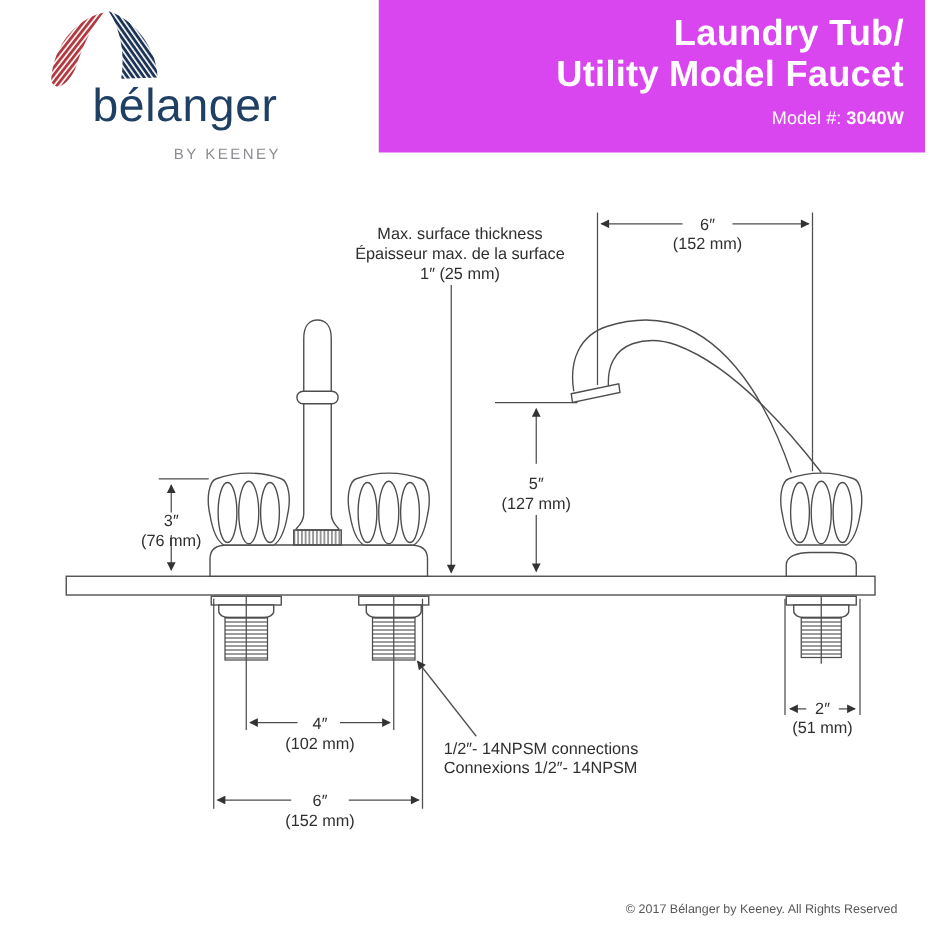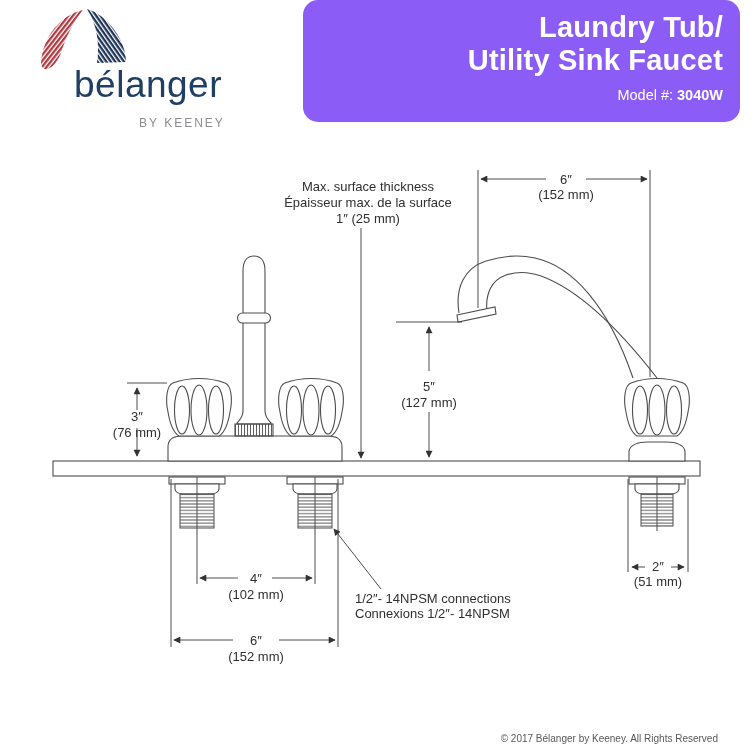--- a/index.html
+++ b/index.html
@@ -6,33 +6,33 @@
   .page{position:relative;width:755px;height:755px;background:#ffffff;overflow:hidden;
         font-family:"Liberation Sans",sans-serif;}
   
   .logo{position:absolute;left:38px;top:6px;width:220px;height:115px;}
   .logo-sails{position:absolute;left:0;top:0;}
   .logo-word{position:absolute;left:36px;top:58px;font-size:37px;color:#1f3f63;
              letter-spacing:0.5px;}
   .logo-sub{position:absolute;left:101px;top:94px;font-size:12px;letter-spacing:2px;
             color:#8b8d90;margin-top:16px;}
   .title-block{position:absolute;left:303px;top:0;width:437px;height:122px;
-               background:#8b5cf6;color:#ffffff;text-align:right;
-               padding:11px 17px 0 0;box-sizing:border-box;border-radius:15px;}
+               background:#d946ef;color:#ffffff;text-align:right;
+               padding:11px 17px 0 0;box-sizing:border-box;}
   .title-line{font-size:29px;font-weight:bold;line-height:33px;letter-spacing:0.2px;}
   .model-line{margin-top:10px;font-size:14.5px;}
   .model-number{font-weight:bold;margin-left:4px;}
   
   .diagram{position:absolute;left:0;top:0;}
   .outline{fill:#ffffff;stroke:#4d4d4d;stroke-width:1.1;}
   .nofill{fill:none;stroke:#4d4d4d;stroke-width:1.1;}
   .dimline{fill:none;stroke:#4d4d4d;stroke-width:1;}
   .dim-text{font-family:"Liberation Sans",sans-serif;font-size:13px;fill:#2f2f2f;}
   
-  .footer{position:absolute;right:37px;bottom:11px;font-size:10px;color:#58585a;padding-left:48px;}
+  .footer{position:absolute;right:37px;bottom:22px;font-size:10px;color:#58585a;padding-left:48px;}
 </style>
 </head>
 <body>
 
 <div class="page">
 
   <div class="logo">
     <svg class="logo-sails" width="95" height="76" viewBox="0 0 95 76">
       <defs>
         <pattern id="pRed" width="6" height="3.6" patternUnits="userSpaceOnUse" patternTransform="rotate(-52)">
@@ -44,21 +44,21 @@
       </defs>
       <path d="M45,4 C23,9 5,30 3,57 C3,62 7,64 10,63 C15,61 20,55 23,47 C28,31 35,16 45,4 Z" fill="url(#pRed)"></path>
       <path d="M49,3 C65,8 79,23 85,40 C87,46 88,52 88,56 L59,57 C62,39 59,18 49,3 Z" fill="url(#pNavy)"></path>
     </svg>
     <div class="logo-word">bélanger</div>
     <div class="logo-sub">BY KEENEY</div>
   </div>
 
   <div class="title-block">
     <div class="title-line">Laundry Tub/</div>
-    <div class="title-line">Utility Sink Faucet</div>
+    <div class="title-line">Utility Model Faucet</div>
     <div class="model-line"><span>Model #:</span><span class="model-number">3040W</span></div>
   </div>
 
   <svg class="diagram" width="755" height="755" viewBox="0 0 755 755">
     <defs>
       <marker id="arr" viewBox="0 0 10 10" refX="9" refY="5" markerWidth="10" markerHeight="7" orient="auto" markerUnits="userSpaceOnUse">
         <path d="M0,0 L10,5 L0,10 Z" fill="#333333"></path>
       </marker>
       <pattern id="hatch" width="13" height="15" patternUnits="userSpaceOnUse">
         <line x1="0" y1="15" x2="13" y2="0" stroke="#4d4d4d" stroke-width="1"></line>

